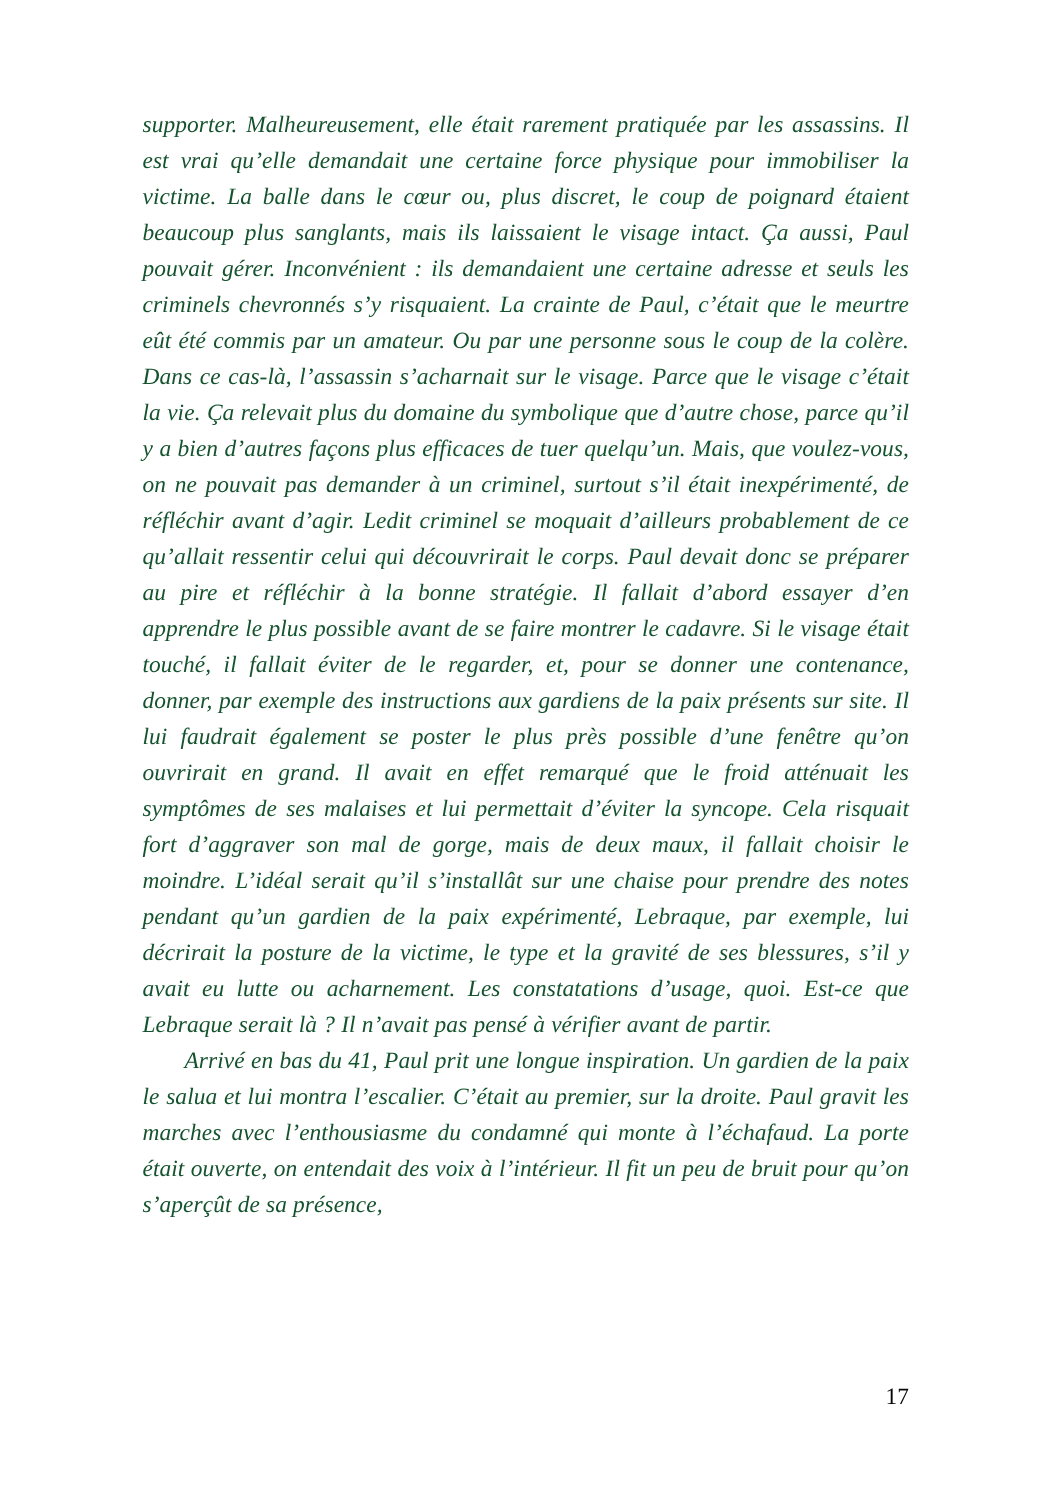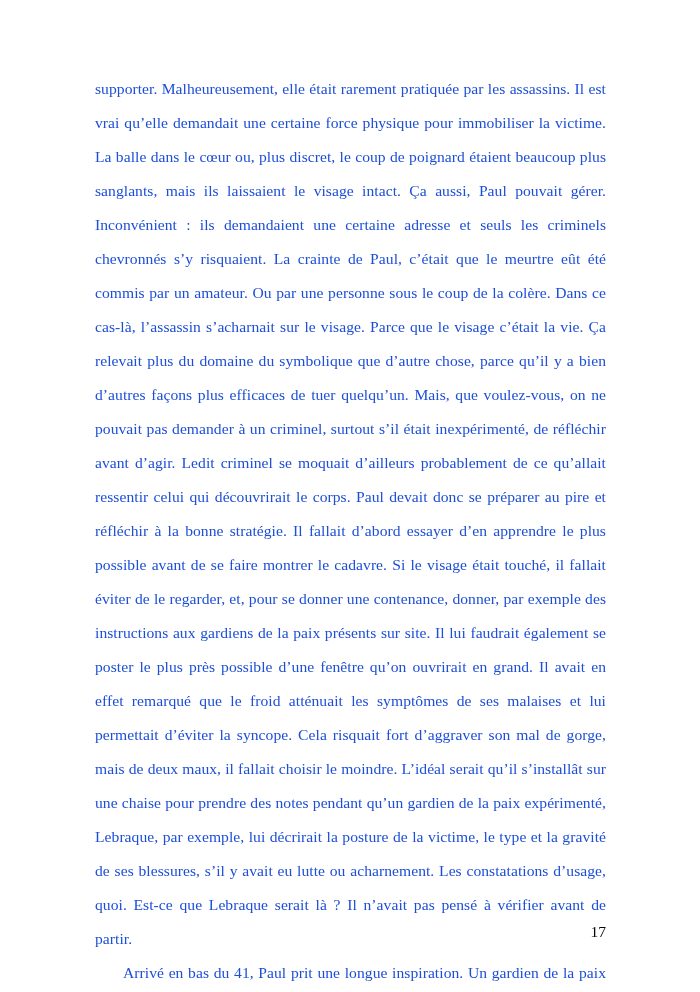--- a/index.html
+++ b/index.html
@@ -26,28 +26,29 @@
   #text-block {
     position: absolute;
     left: 95px;
     top: 72px;
     width: 511px;
   }
 
   .para {
     margin: 0;
     font-size: 15.6px;
-    line-height: 34px;
+    line-height: 24px;
     text-align: justify;
     text-justify: inter-word;
-    color: #1d4ed8;
+    color: #14532d;
     hyphens: none;
     -webkit-hyphens: none;
     word-spacing: 0.01em;
     letter-spacing: 0.003em;
+    font-style: italic;
   }
 
   .para.continuation {
     text-indent: 0;
   }
 
   .para.indented {
     text-indent: 28px;
   }
 

